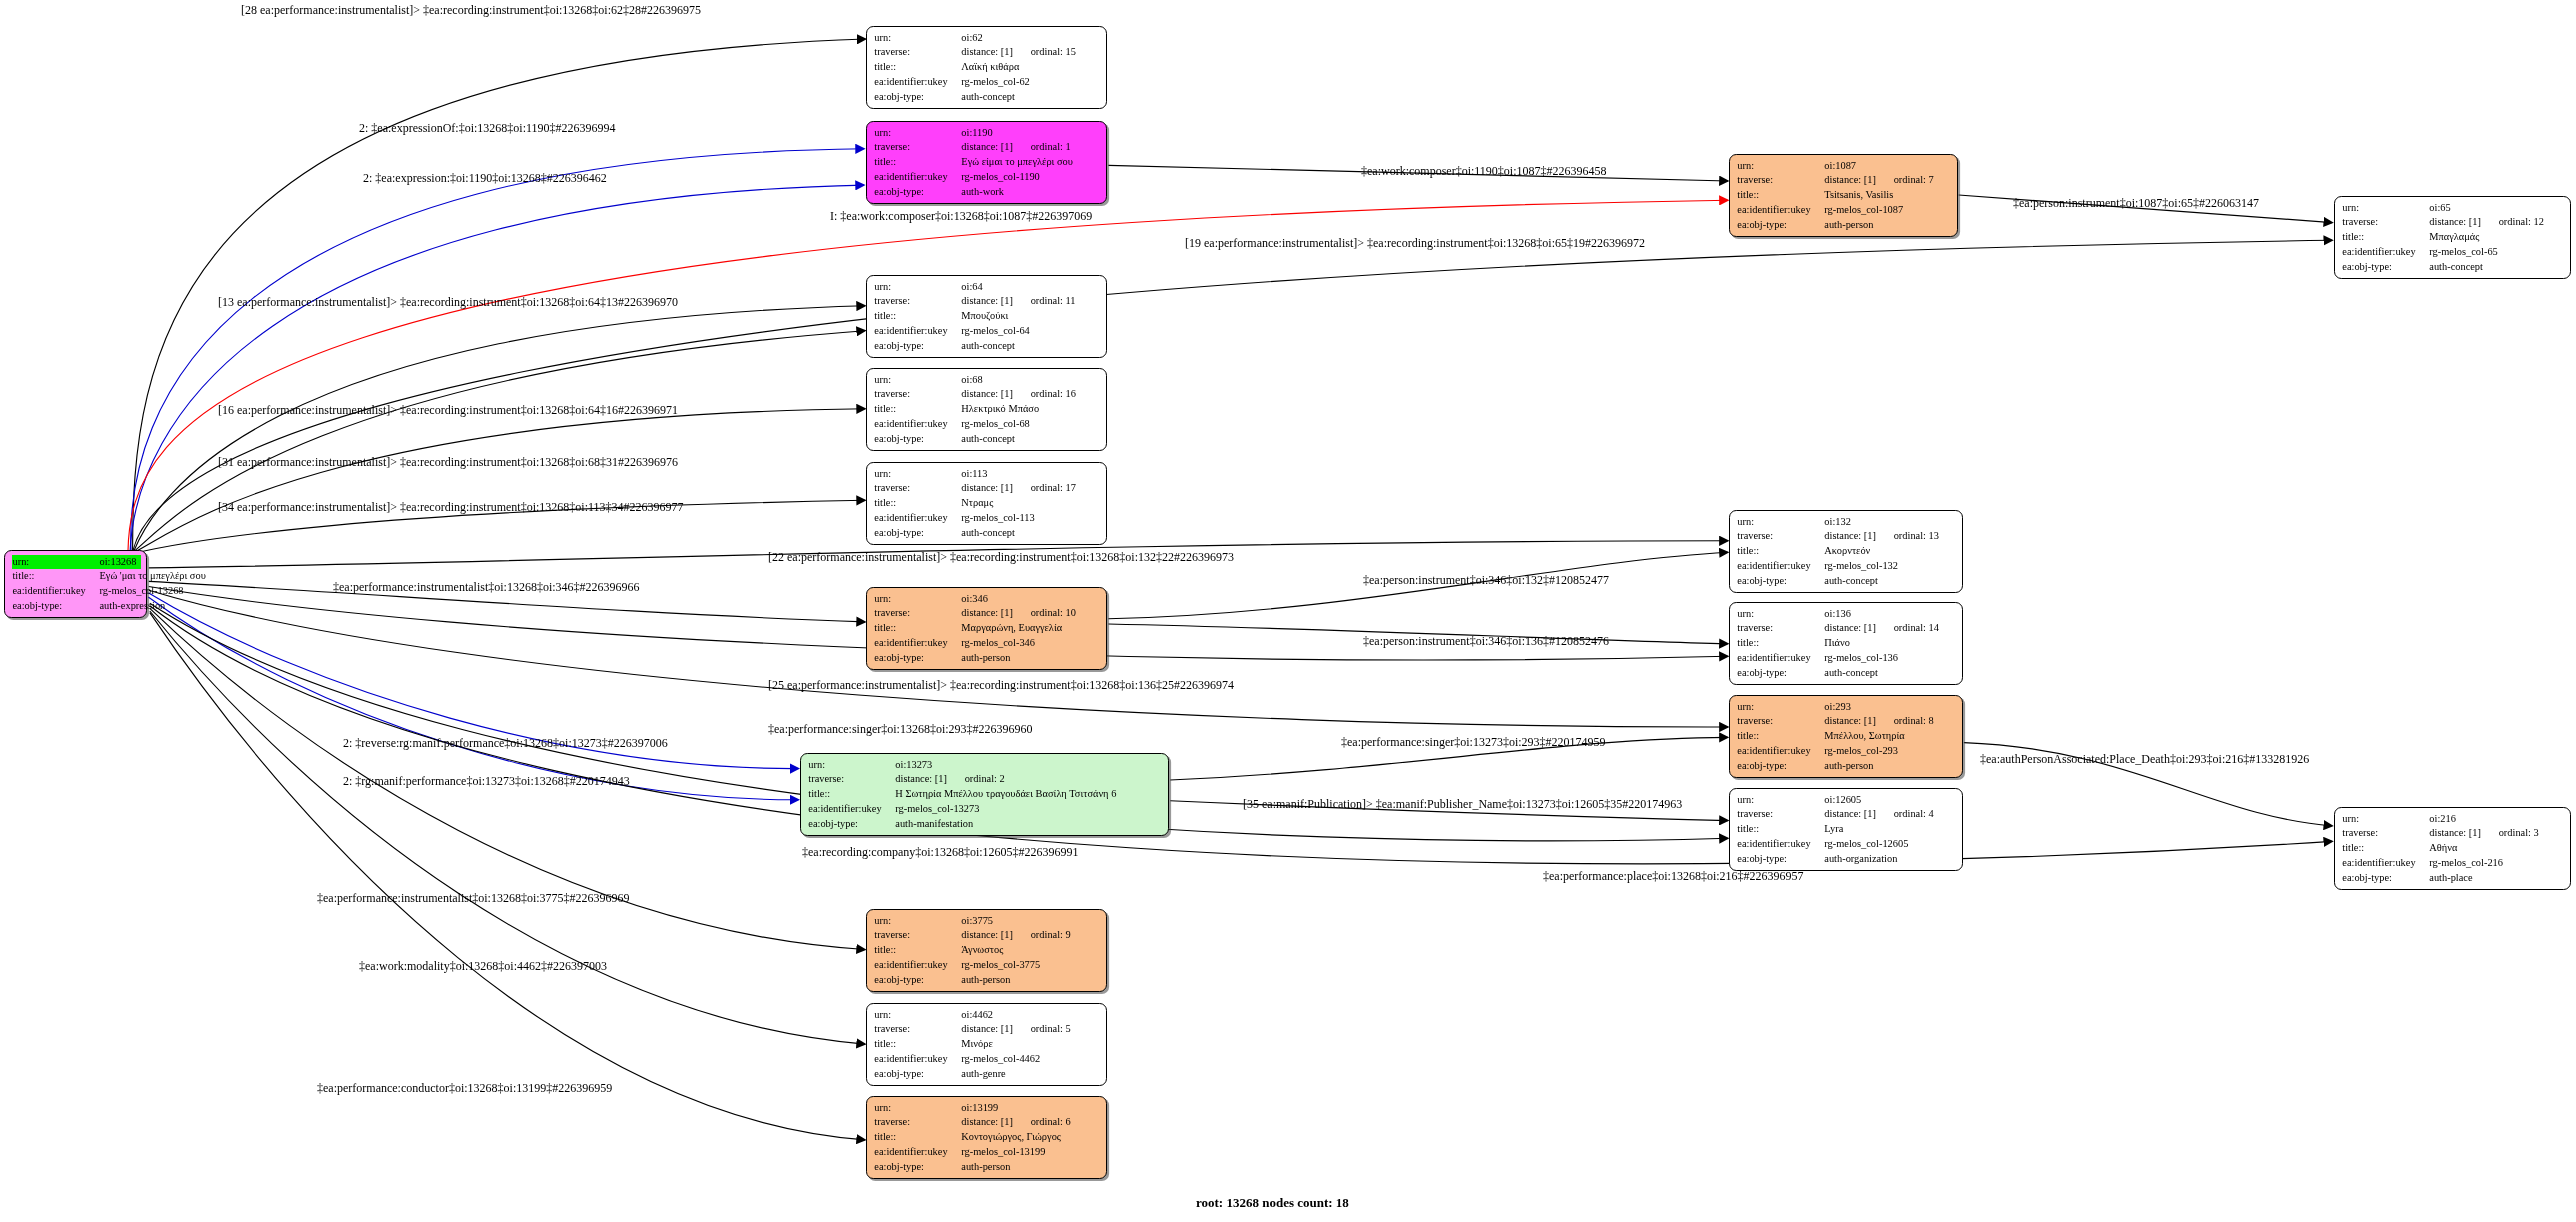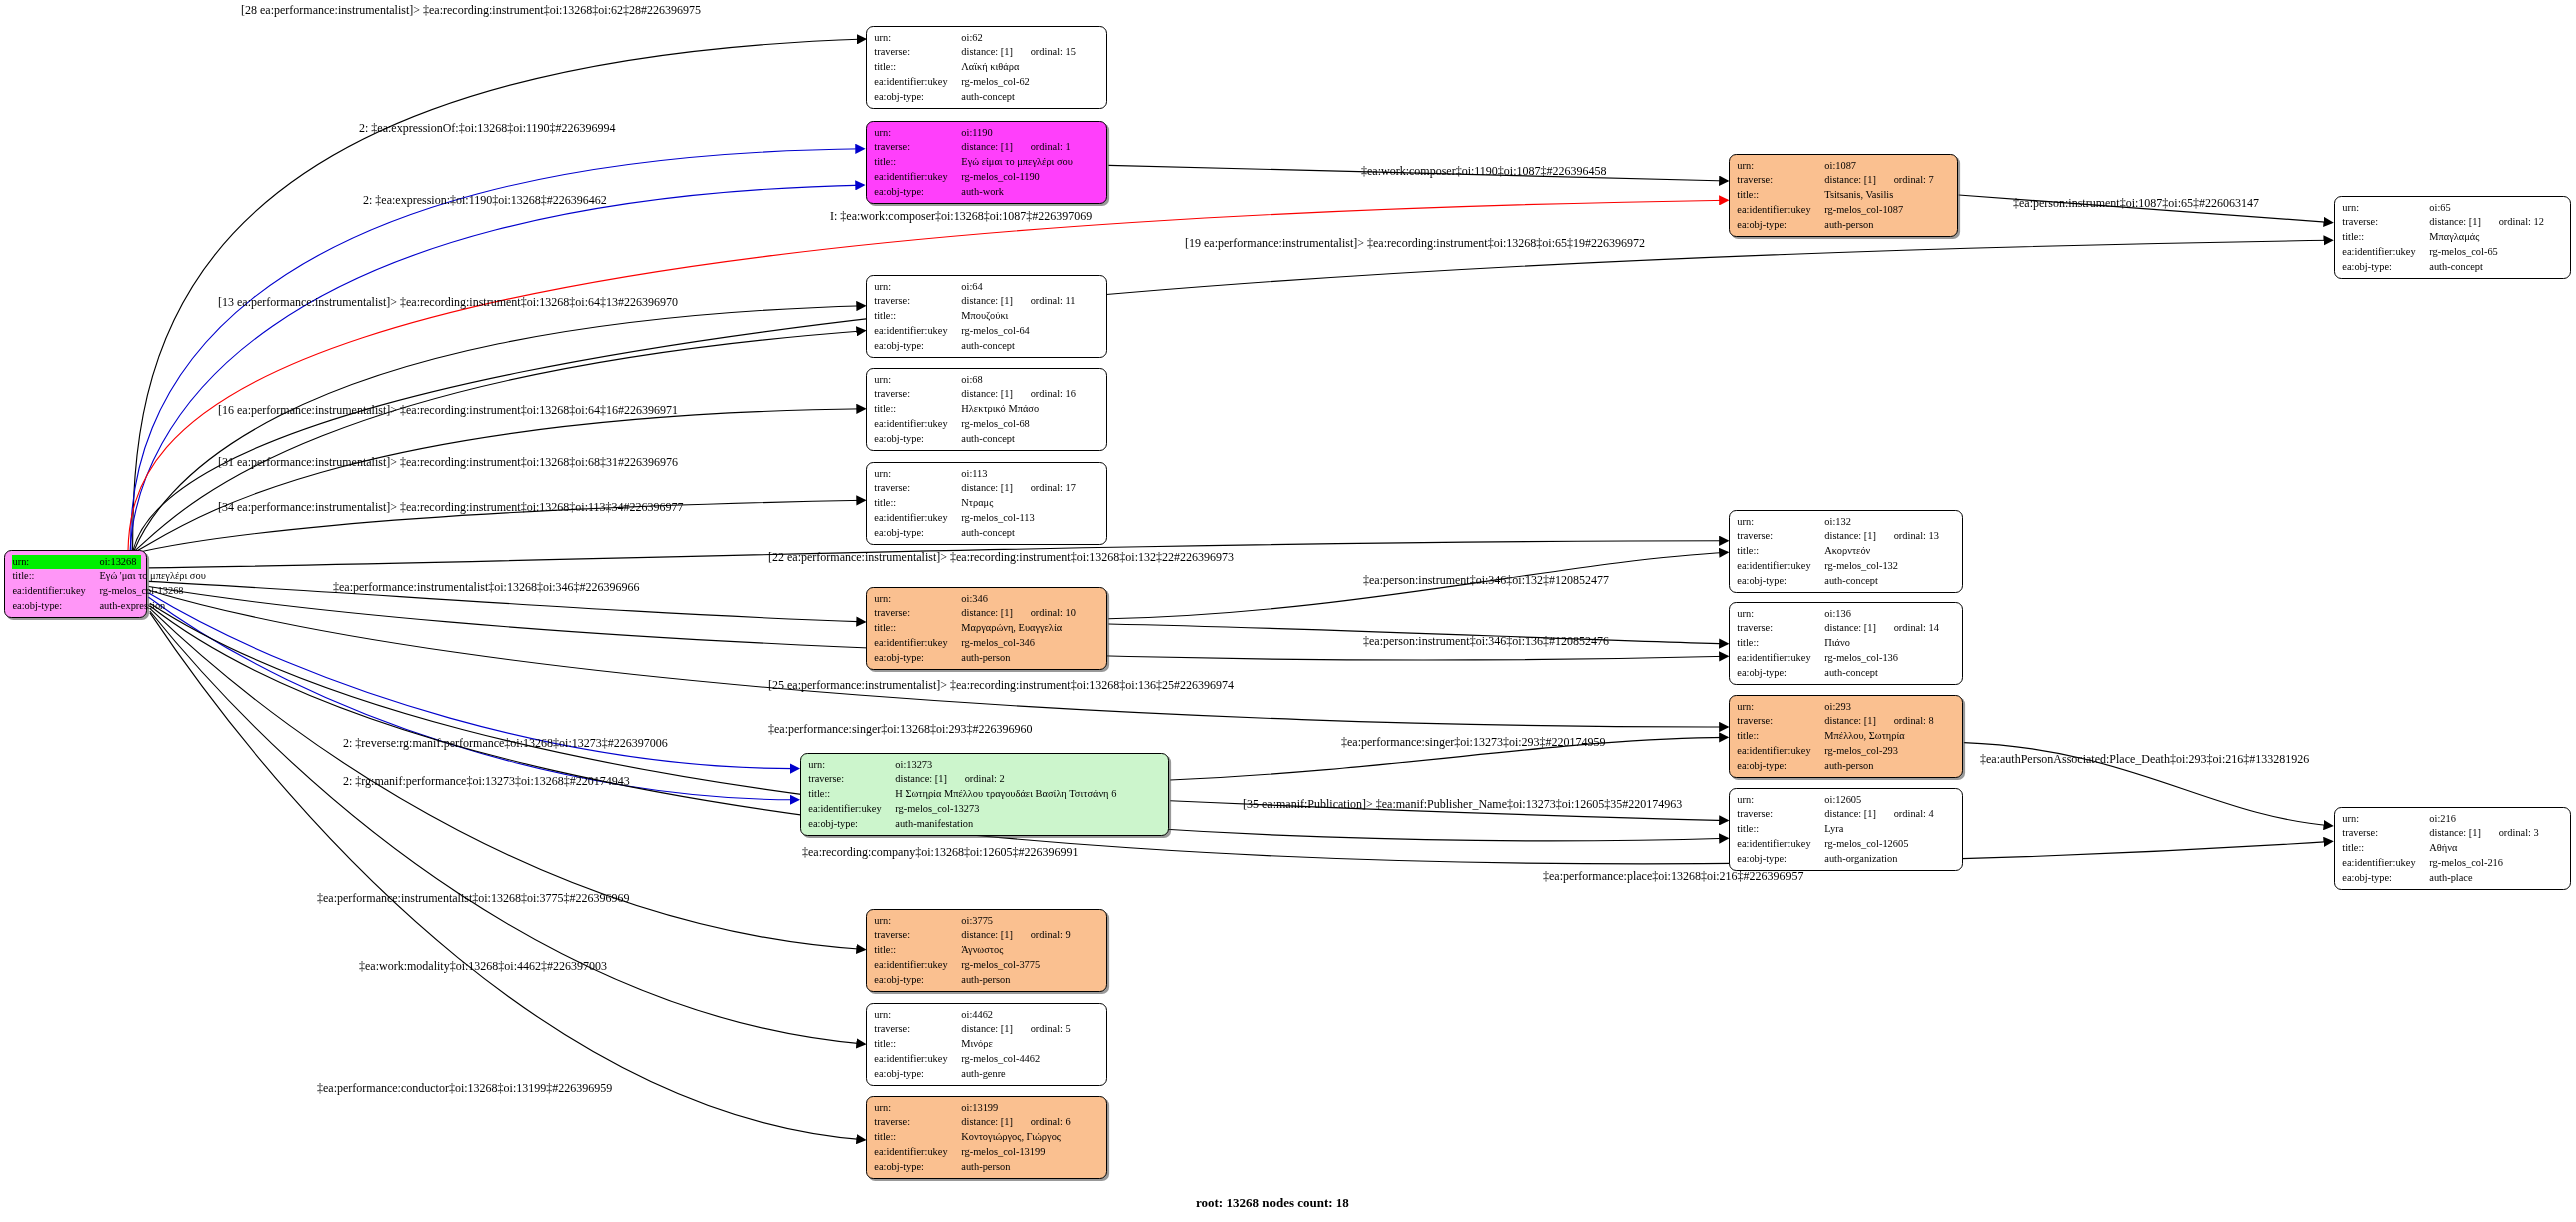--- a/index.html
+++ b/index.html
@@ -515,21 +515,21 @@
         </div>
         <div class="row">
           <span class="k">ea:obj-type:</span>
           <span class="v">auth-person</span>
         </div>
       </div>
     </div>
   <div id="label-layer">
       <div class="edge-label" style="left: 241px; top: 4.2px;">[28 ea:performance:instrumentalist]&gt; ‡ea:recording:instrument‡oi:13268‡oi:62‡28#226396975</div>
       <div class="edge-label" style="left: 359px; top: 122px;">2: ‡ea:expressionOf:‡oi:13268‡oi:1190‡#226396994</div>
-      <div class="edge-label" style="left: 363px; top: 194px;">2: ‡ea:expression:‡oi:1190‡oi:13268‡#226396462</div>
+      <div class="edge-label" style="left: 363px; top: 172px;">2: ‡ea:expression:‡oi:1190‡oi:13268‡#226396462</div>
       <div class="edge-label" style="left: 830px; top: 210px;">I: ‡ea:work:composer‡oi:13268‡oi:1087‡#226397069</div>
       <div class="edge-label" style="left: 1347px; top: 165px; margin-left: 14px;">‡ea:work:composer‡oi:1190‡oi:1087‡#226396458</div>
       <div class="edge-label" style="left: 2013px; top: 197px;">‡ea:person:instrument‡oi:1087‡oi:65‡#226063147</div>
       <div class="edge-label" style="left: 1185px; top: 237px;">[19 ea:performance:instrumentalist]&gt; ‡ea:recording:instrument‡oi:13268‡oi:65‡19#226396972</div>
       <div class="edge-label" style="left: 218px; top: 296px;">[13 ea:performance:instrumentalist]&gt; ‡ea:recording:instrument‡oi:13268‡oi:64‡13#226396970</div>
       <div class="edge-label" style="left: 218px; top: 364px; margin-top: 40px;">[16 ea:performance:instrumentalist]&gt; ‡ea:recording:instrument‡oi:13268‡oi:64‡16#226396971</div>
       <div class="edge-label" style="left: 218px; top: 409px; margin-top: 47px;">[31 ea:performance:instrumentalist]&gt; ‡ea:recording:instrument‡oi:13268‡oi:68‡31#226396976</div>
       <div class="edge-label" style="left: 218px; top: 501px;">[34 ea:performance:instrumentalist]&gt; ‡ea:recording:instrument‡oi:13268‡oi:113‡34#226396977</div>
       <div class="edge-label" style="left: 768px; top: 551px;">[22 ea:performance:instrumentalist]&gt; ‡ea:recording:instrument‡oi:13268‡oi:132‡22#226396973</div>
       <div class="edge-label" style="left: 1363px; top: 574px;">‡ea:person:instrument‡oi:346‡oi:132‡#120852477</div>

